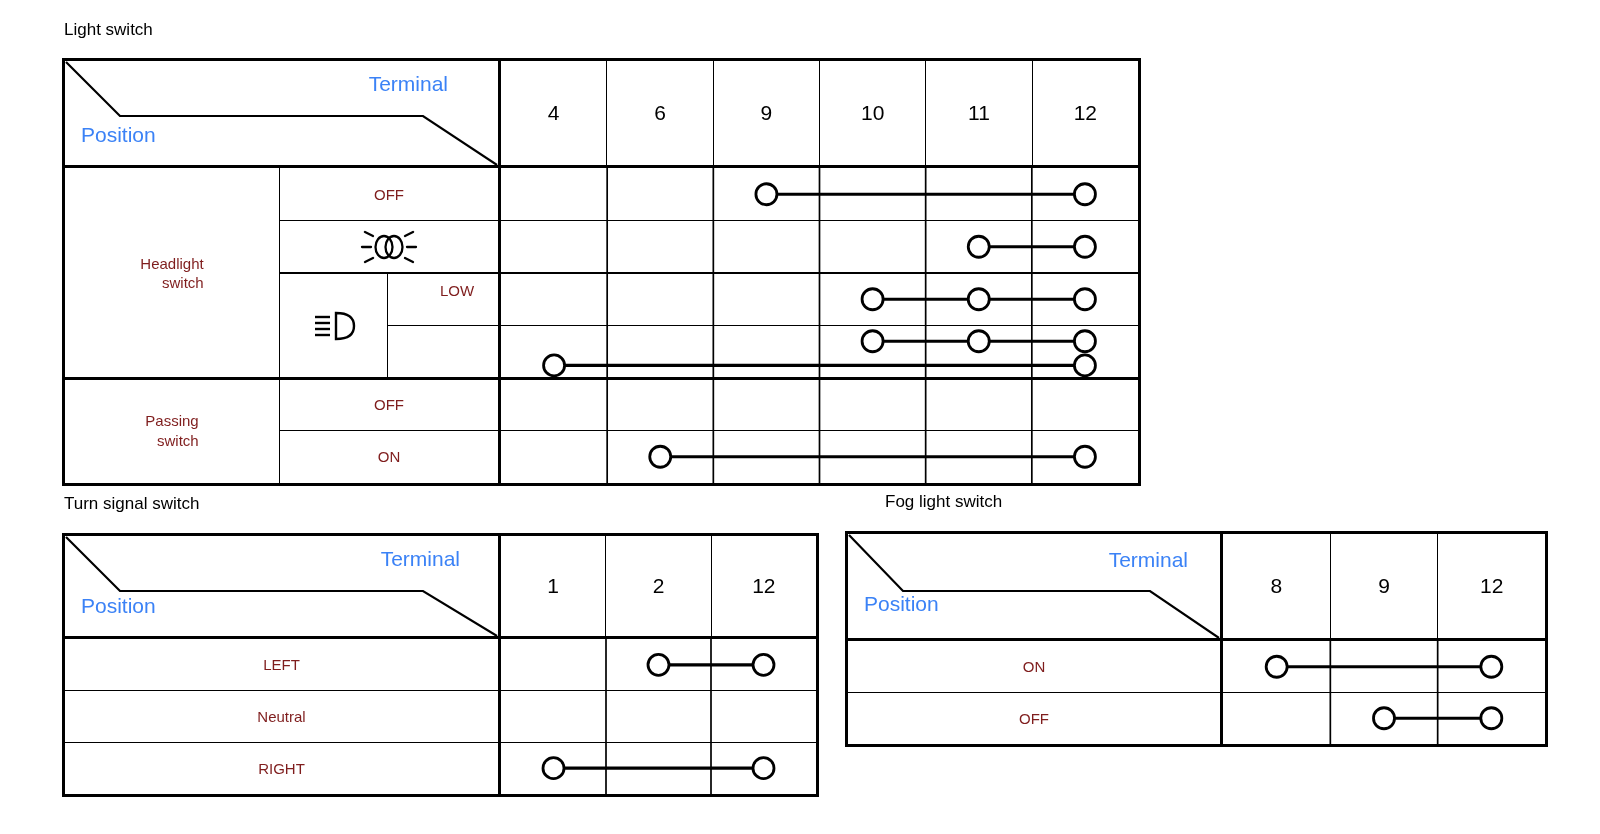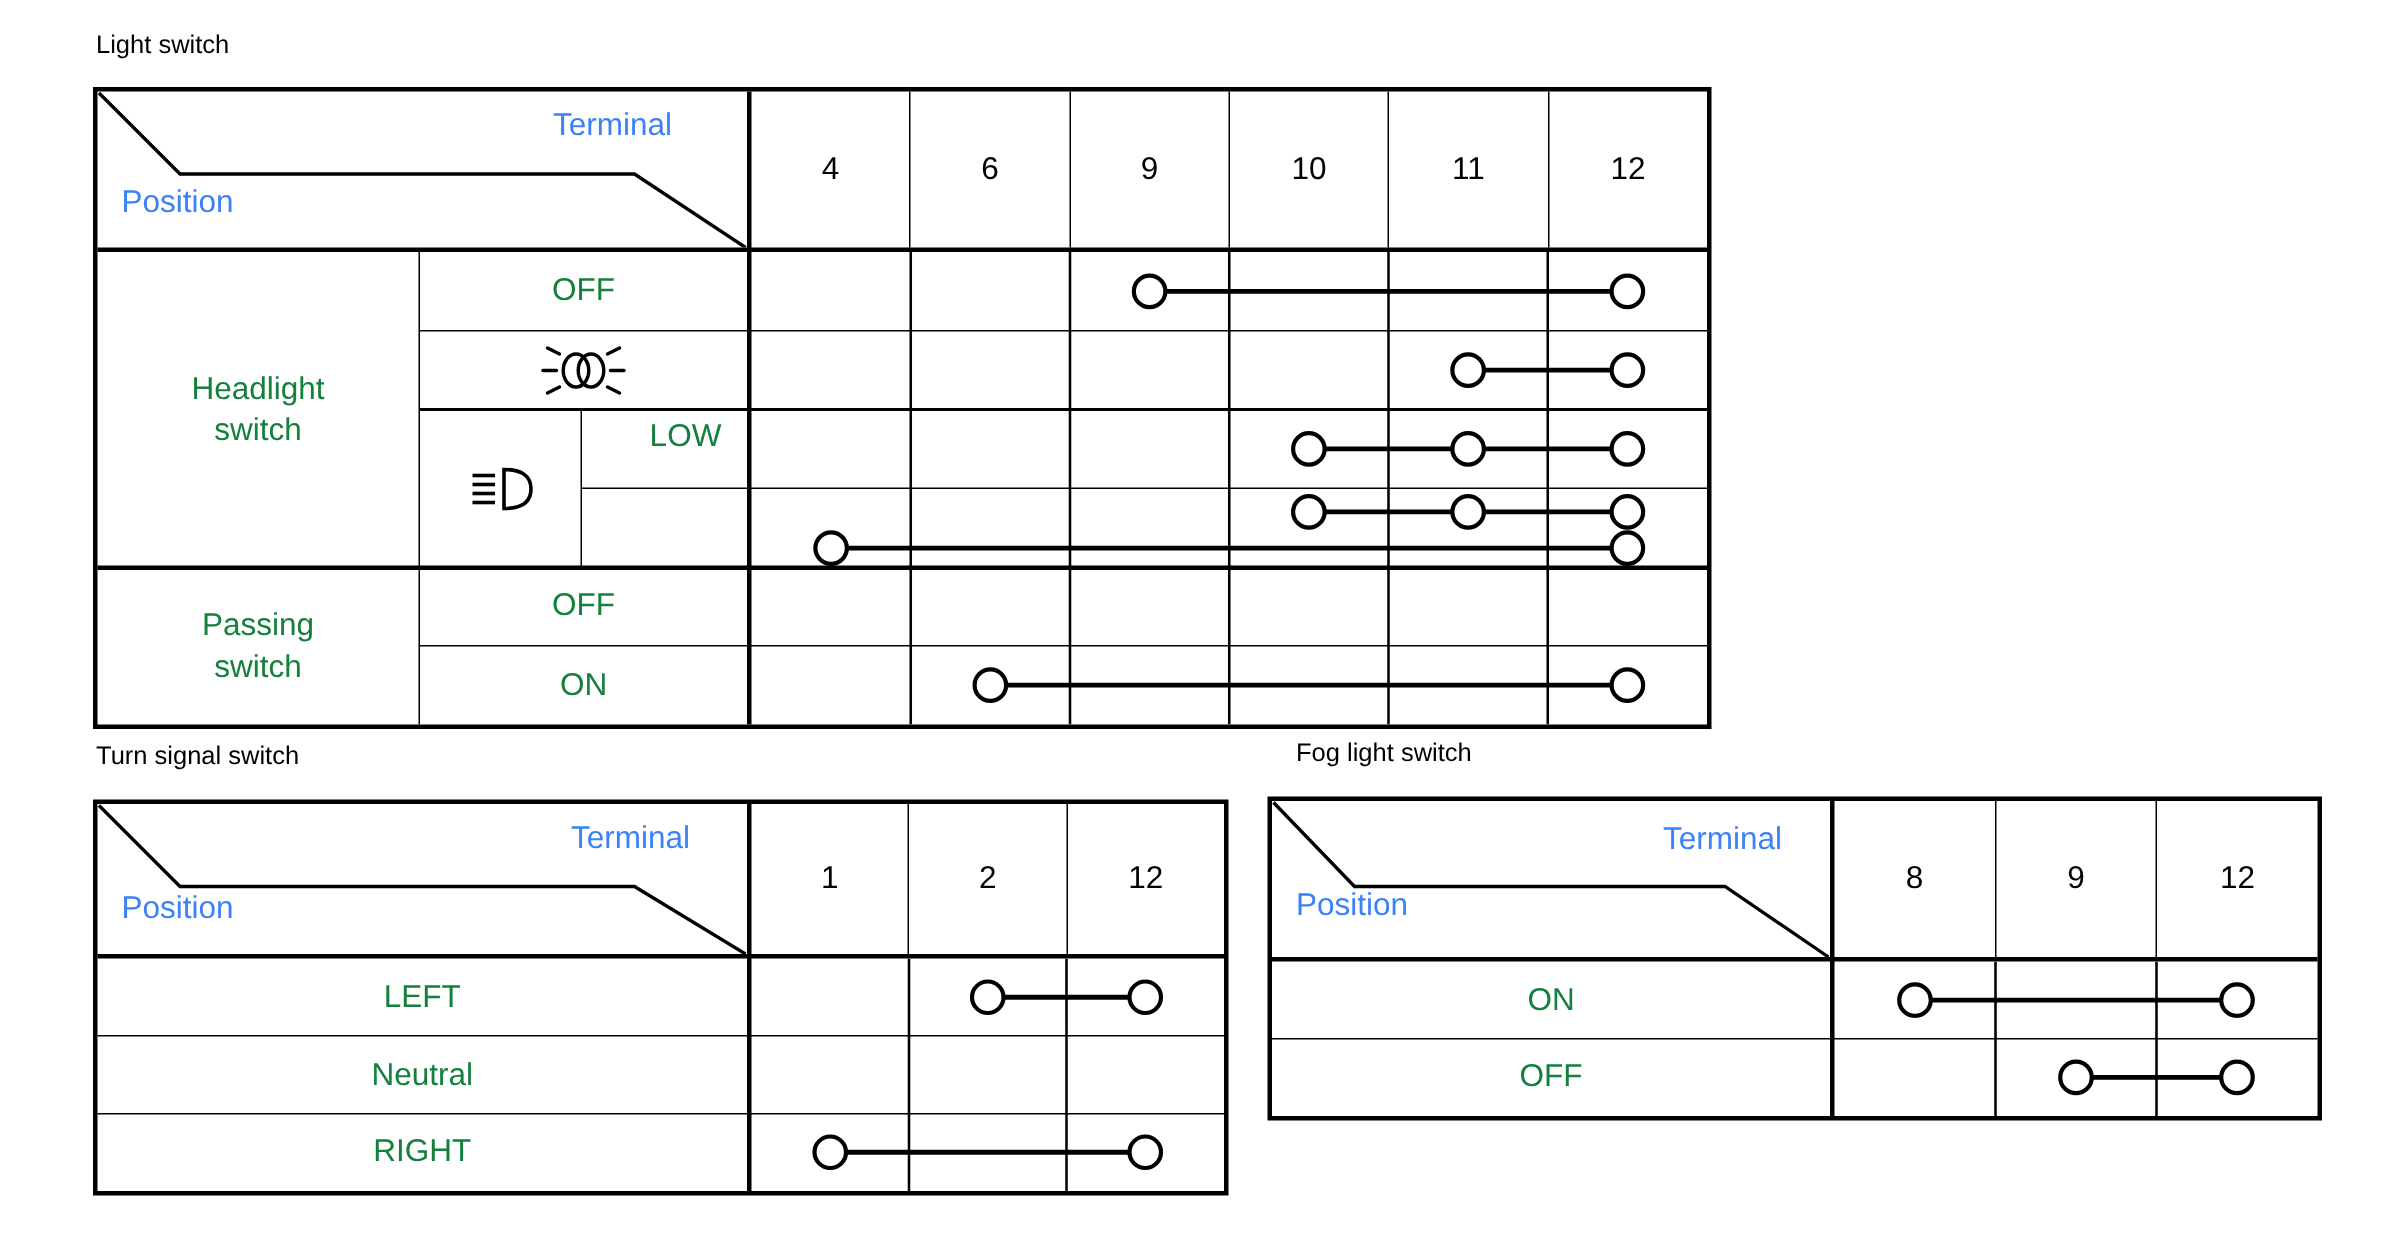--- a/index.html
+++ b/index.html
@@ -1,22 +1,22 @@
 <!DOCTYPE html>
 <html><head>
 <meta charset="utf-8">
 <style>
   html,body{margin:0;padding:0;}
   body{font-family:"Liberation Sans","DejaVu Sans",sans-serif;background:#fff;}
   #page{position:relative;width:1600px;height:834px;background:#fff;overflow:hidden;color:#000;}
   .title{position:absolute;font-size:17px;color:#000;white-space:nowrap;}
   .tbl{position:absolute;border:3px solid #000;background:#fff;box-sizing:border-box;}
   .abs{position:absolute;}
-  .cell{position:absolute;display:flex;align-items:center;justify-content:center;font-size:21px;color:#15803d;box-sizing:border-box;}
-  .cell .wrap{white-space:pre-line;text-align:center;line-height:1.3;}
+  .cell{position:absolute;display:flex;align-items:center;justify-content:center;font-size:15px;color:#7f1d1d;box-sizing:border-box;}
+  .cell .wrap{white-space:pre-line;text-align:right;line-height:1.3;}
   .br{border-right:1.7px solid #000;}
   .hline{position:absolute;background:#000;height:1.7px;}
   .hline.thick{height:3px;}
   .vdiv{position:absolute;background:#000;width:3px;top:0;}
   .hdr-label{position:absolute;font-size:21px;color:#3b82f6;}
   .hdr-terms{position:absolute;top:0;display:flex;}
   .hdr-terms .tcell{flex:1 1 0;display:flex;align-items:center;justify-content:center;font-size:21px;color:#000;box-sizing:border-box;}
   .hdr-terms .tcell + .tcell{border-left:1.7px solid #000;}
   svg{display:block;}
   .grid{position:absolute;}
@@ -153,21 +153,21 @@
           <line x1="157.5" y1="25.833333333333332" x2="262.5" y2="25.833333333333332" stroke="#000000" stroke-width="3.2"></line>
           <circle cx="157.5" cy="25.833333333333332" r="10.5" fill="#fff" stroke="#000000" stroke-width="2.8"></circle>
           <circle cx="262.5" cy="25.833333333333332" r="10.5" fill="#fff" stroke="#000000" stroke-width="2.8"></circle>
           <line x1="52.5" y1="129.16666666666666" x2="262.5" y2="129.16666666666666" stroke="#000000" stroke-width="3.2"></line>
           <circle cx="52.5" cy="129.16666666666666" r="10.5" fill="#fff" stroke="#000000" stroke-width="2.8"></circle>
           <circle cx="262.5" cy="129.16666666666666" r="10.5" fill="#fff" stroke="#000000" stroke-width="2.8"></circle>
         </svg>
     </div>
   </div>
 
-  <div class="title" style="left:864px;top:492px;">Fog light switch</div>
+  <div class="title" style="left:885px;top:492px;">Fog light switch</div>
 
   <div class="tbl" style="left:845px;top:531px;width:703px;height:216px;">
     <svg class="abs" style="left:0;top:0;" width="372" height="104">
       <polyline points="1,1 55,57 302,57 371,104" fill="none" stroke="#000" stroke-width="2.2"></polyline>
     </svg>
     <div class="hdr-label" style="left:0;top:14px;width:340px;text-align:right;">Terminal</div>
     <div class="hdr-label" style="left:16px;top:58px;">Position</div>
     <div class="hdr-terms" style="left:375px;width:322px;height:104px;">
       <div class="tcell">8</div>
       <div class="tcell">9</div>

